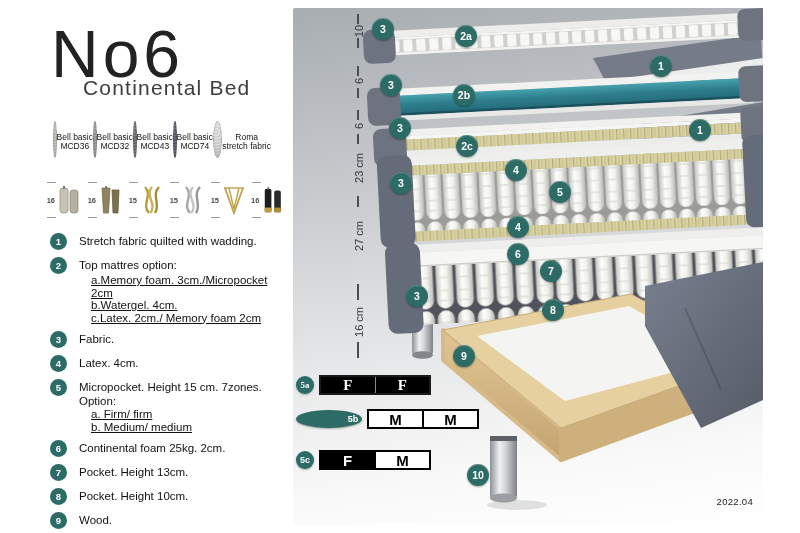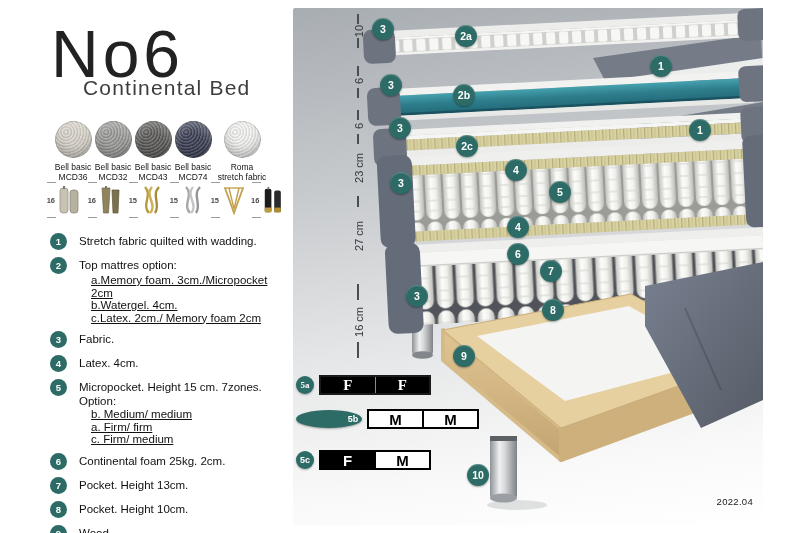--- a/index.html
+++ b/index.html
@@ -4,21 +4,21 @@
 <style>
   html,body{margin:0;padding:0;background:#fff;}
   .page{position:relative;width:800px;height:533px;background:#fff;overflow:hidden;
         font-family:"Liberation Sans",sans-serif;color:#1f1f1f;}
   
   .title{position:absolute;left:51px;top:16px;font-size:66px;font-weight:300;
          letter-spacing:4px;color:#222;}
   .subtitle{position:absolute;left:52px;top:76px;font-size:21px;font-weight:300;
             letter-spacing:1.2px;color:#3d3d3d;margin-left:31px;}
   .swatches{position:absolute;left:53px;top:121px;display:flex;align-items:flex-start;}
-  .swatch{width:40px;display:flex;flex-direction:column;align-items:center;}
+  .swatch{width:40px;display:flex;flex-direction:row;align-items:center;}
   .swatch:last-child{width:58px;}
   .swatch-circle{width:37px;height:37px;border-radius:50%;
      box-shadow:inset 0 0 0 1px rgba(0,0,0,.15), inset 0 6px 10px rgba(255,255,255,.25), inset 0 -6px 10px rgba(0,0,0,.22);
      background-image:repeating-radial-gradient(circle at 30% 30%, rgba(255,255,255,.18) 0 1px, rgba(0,0,0,.10) 2px 3px);}
   .swatch-label{margin-top:5px;font-size:8.5px;line-height:9.5px;text-align:center;color:#141414;white-space:nowrap;}
   .legsrow{position:absolute;left:45px;top:182px;display:flex;}
   .legcell{position:relative;width:41px;height:36px;display:flex;align-items:center;justify-content:flex-start;}
   .legcell:last-child{width:36px;}
   .legcell .dash-t,.legcell .dash-b{position:absolute;left:2px;width:9px;height:1px;background:#9a9a98;}
   .legcell .dash-t{top:0;} .legcell .dash-b{bottom:0;}
@@ -179,23 +179,22 @@
           <span class="badge" style="background-color: rgb(45, 107, 102);">4</span>
       <span class="feat-text">Latex. 4cm.</span>
         </div>
     </li>
     <li>
       <div class="feat-main">
           <span class="badge" style="background-color: rgb(45, 107, 102);">5</span>
       <span class="feat-text">Micropocket. Height 15 cm. 7zones. Option:</span>
         </div>
       <ul class="feat-subs">
+        <li>a. Firm/ firm</li>
         <li>b. Medium/ medium</li>
-        <li>a. Firm/ firm</li>
-        <li>c. Firm/ medium</li>
       </ul>
     </li>
     <li>
       <div class="feat-main">
           <span class="badge" style="background-color: rgb(45, 107, 102);">6</span>
       <span class="feat-text">Continental foam 25kg. 2cm.</span>
         </div>
     </li>
     <li>
       <div class="feat-main">

